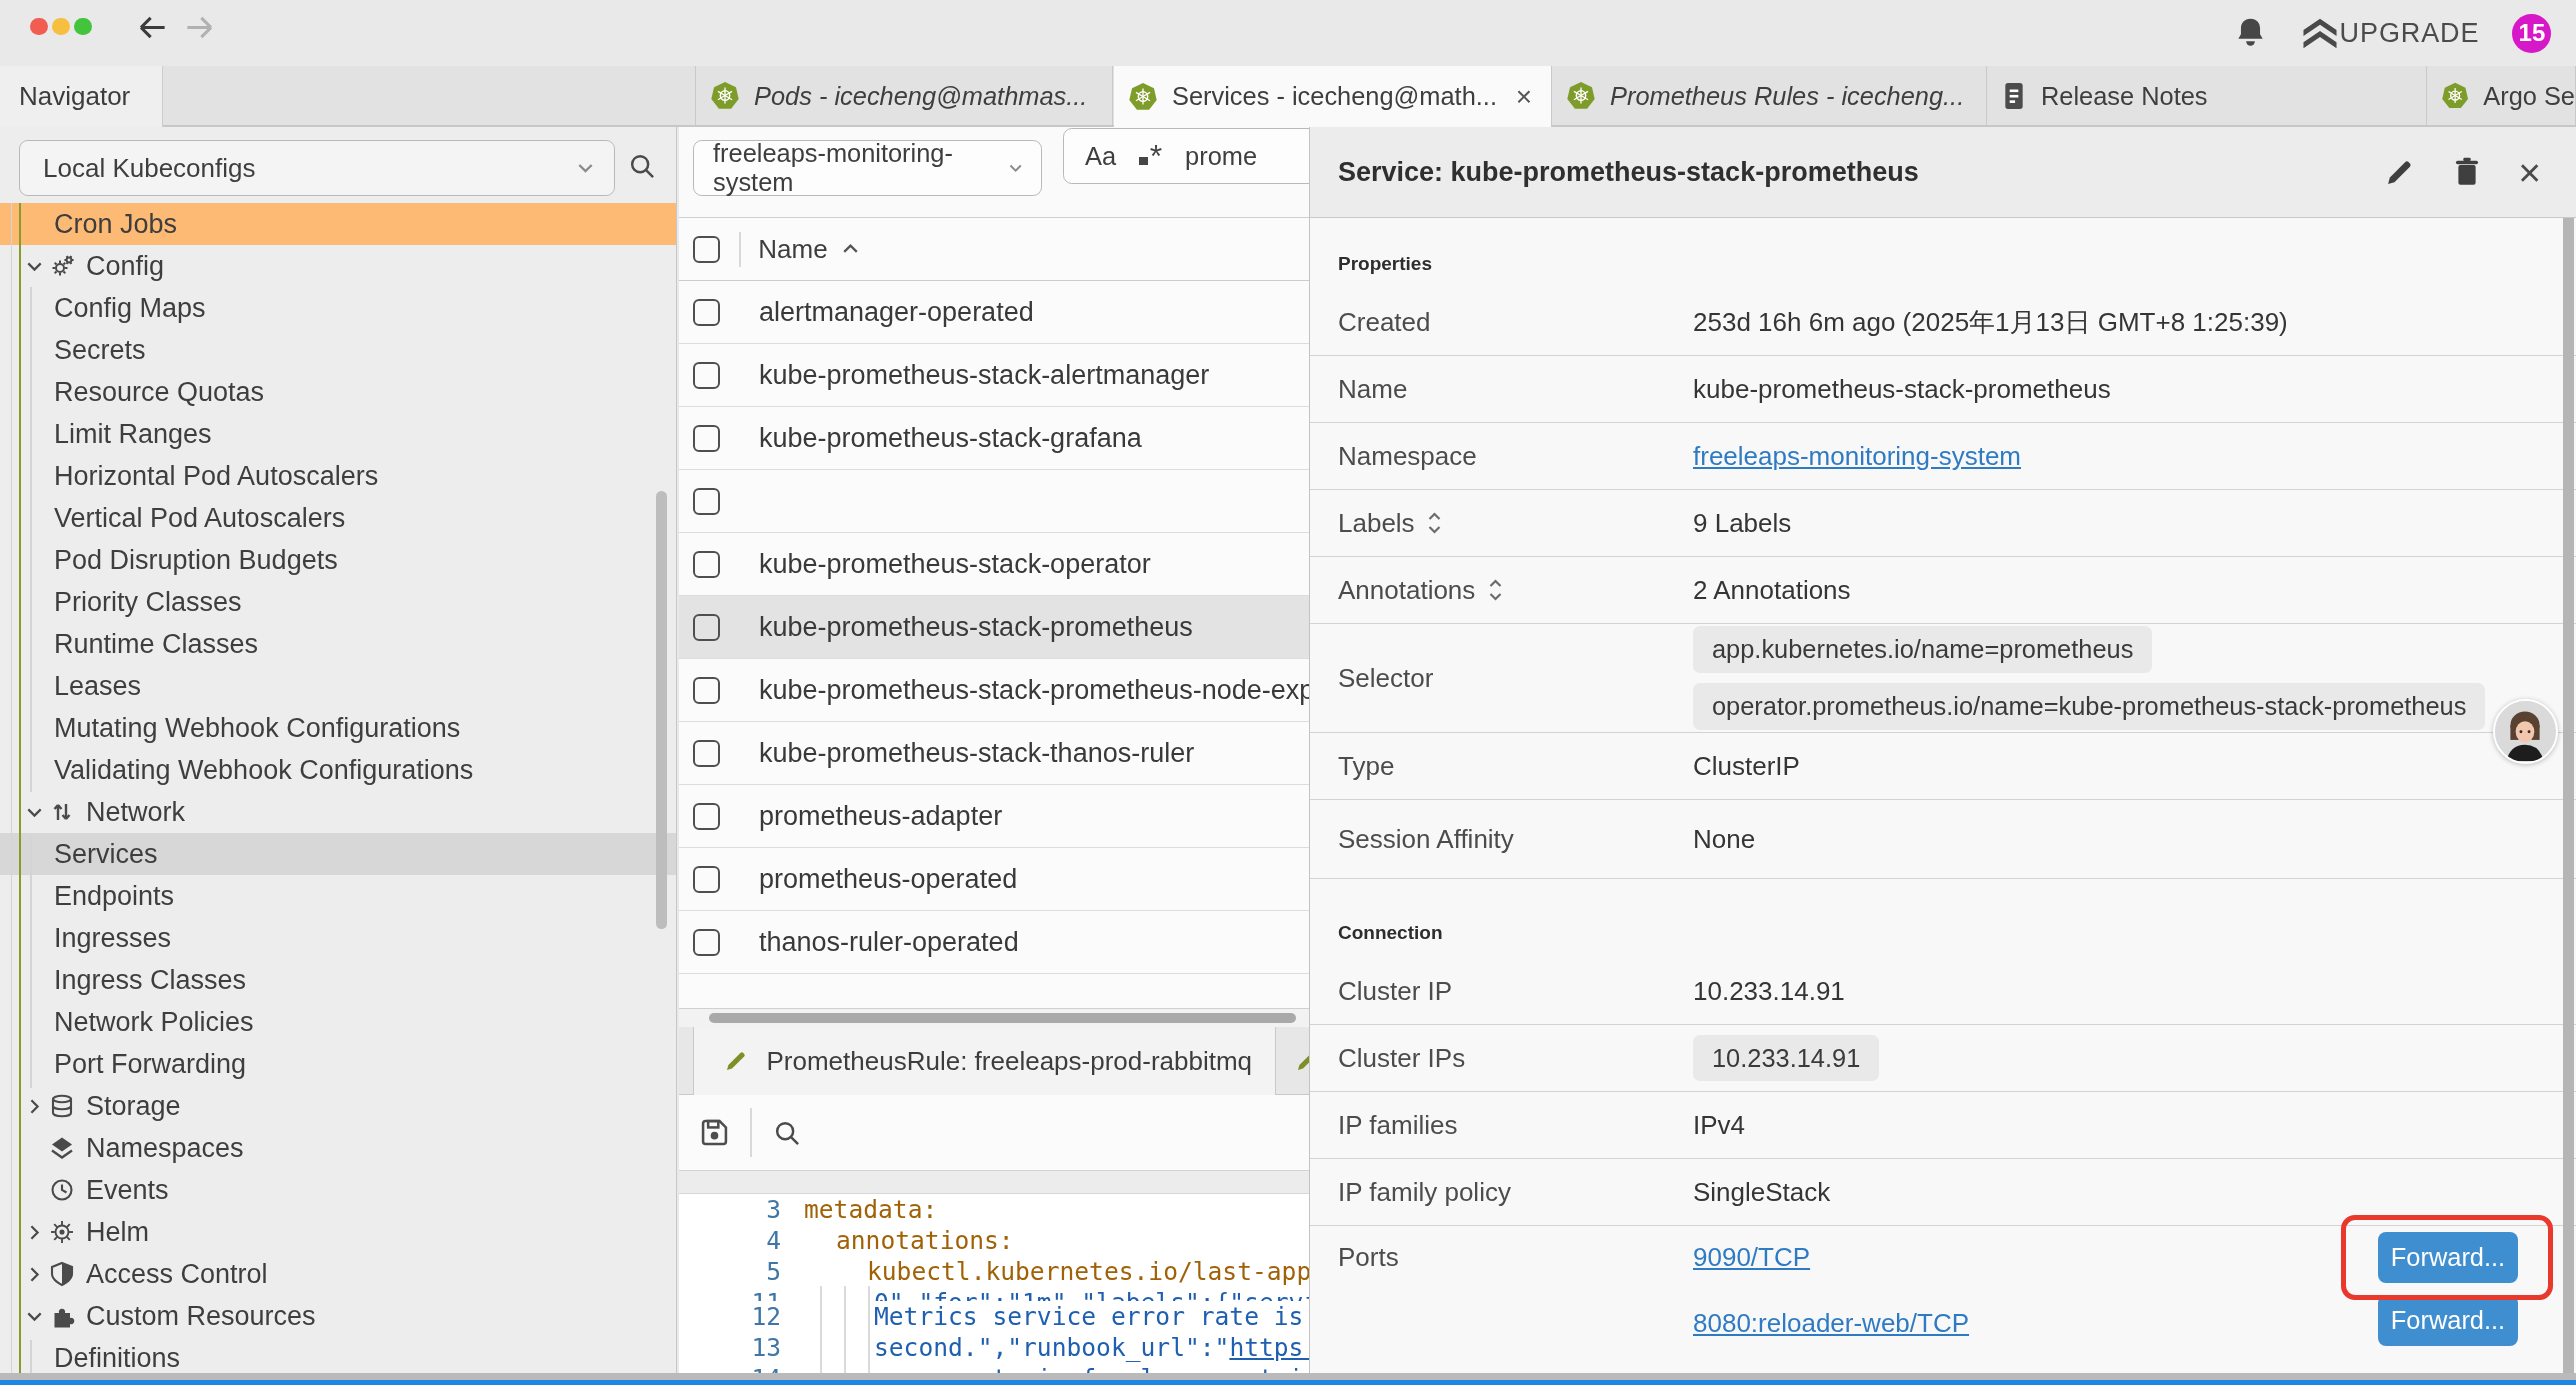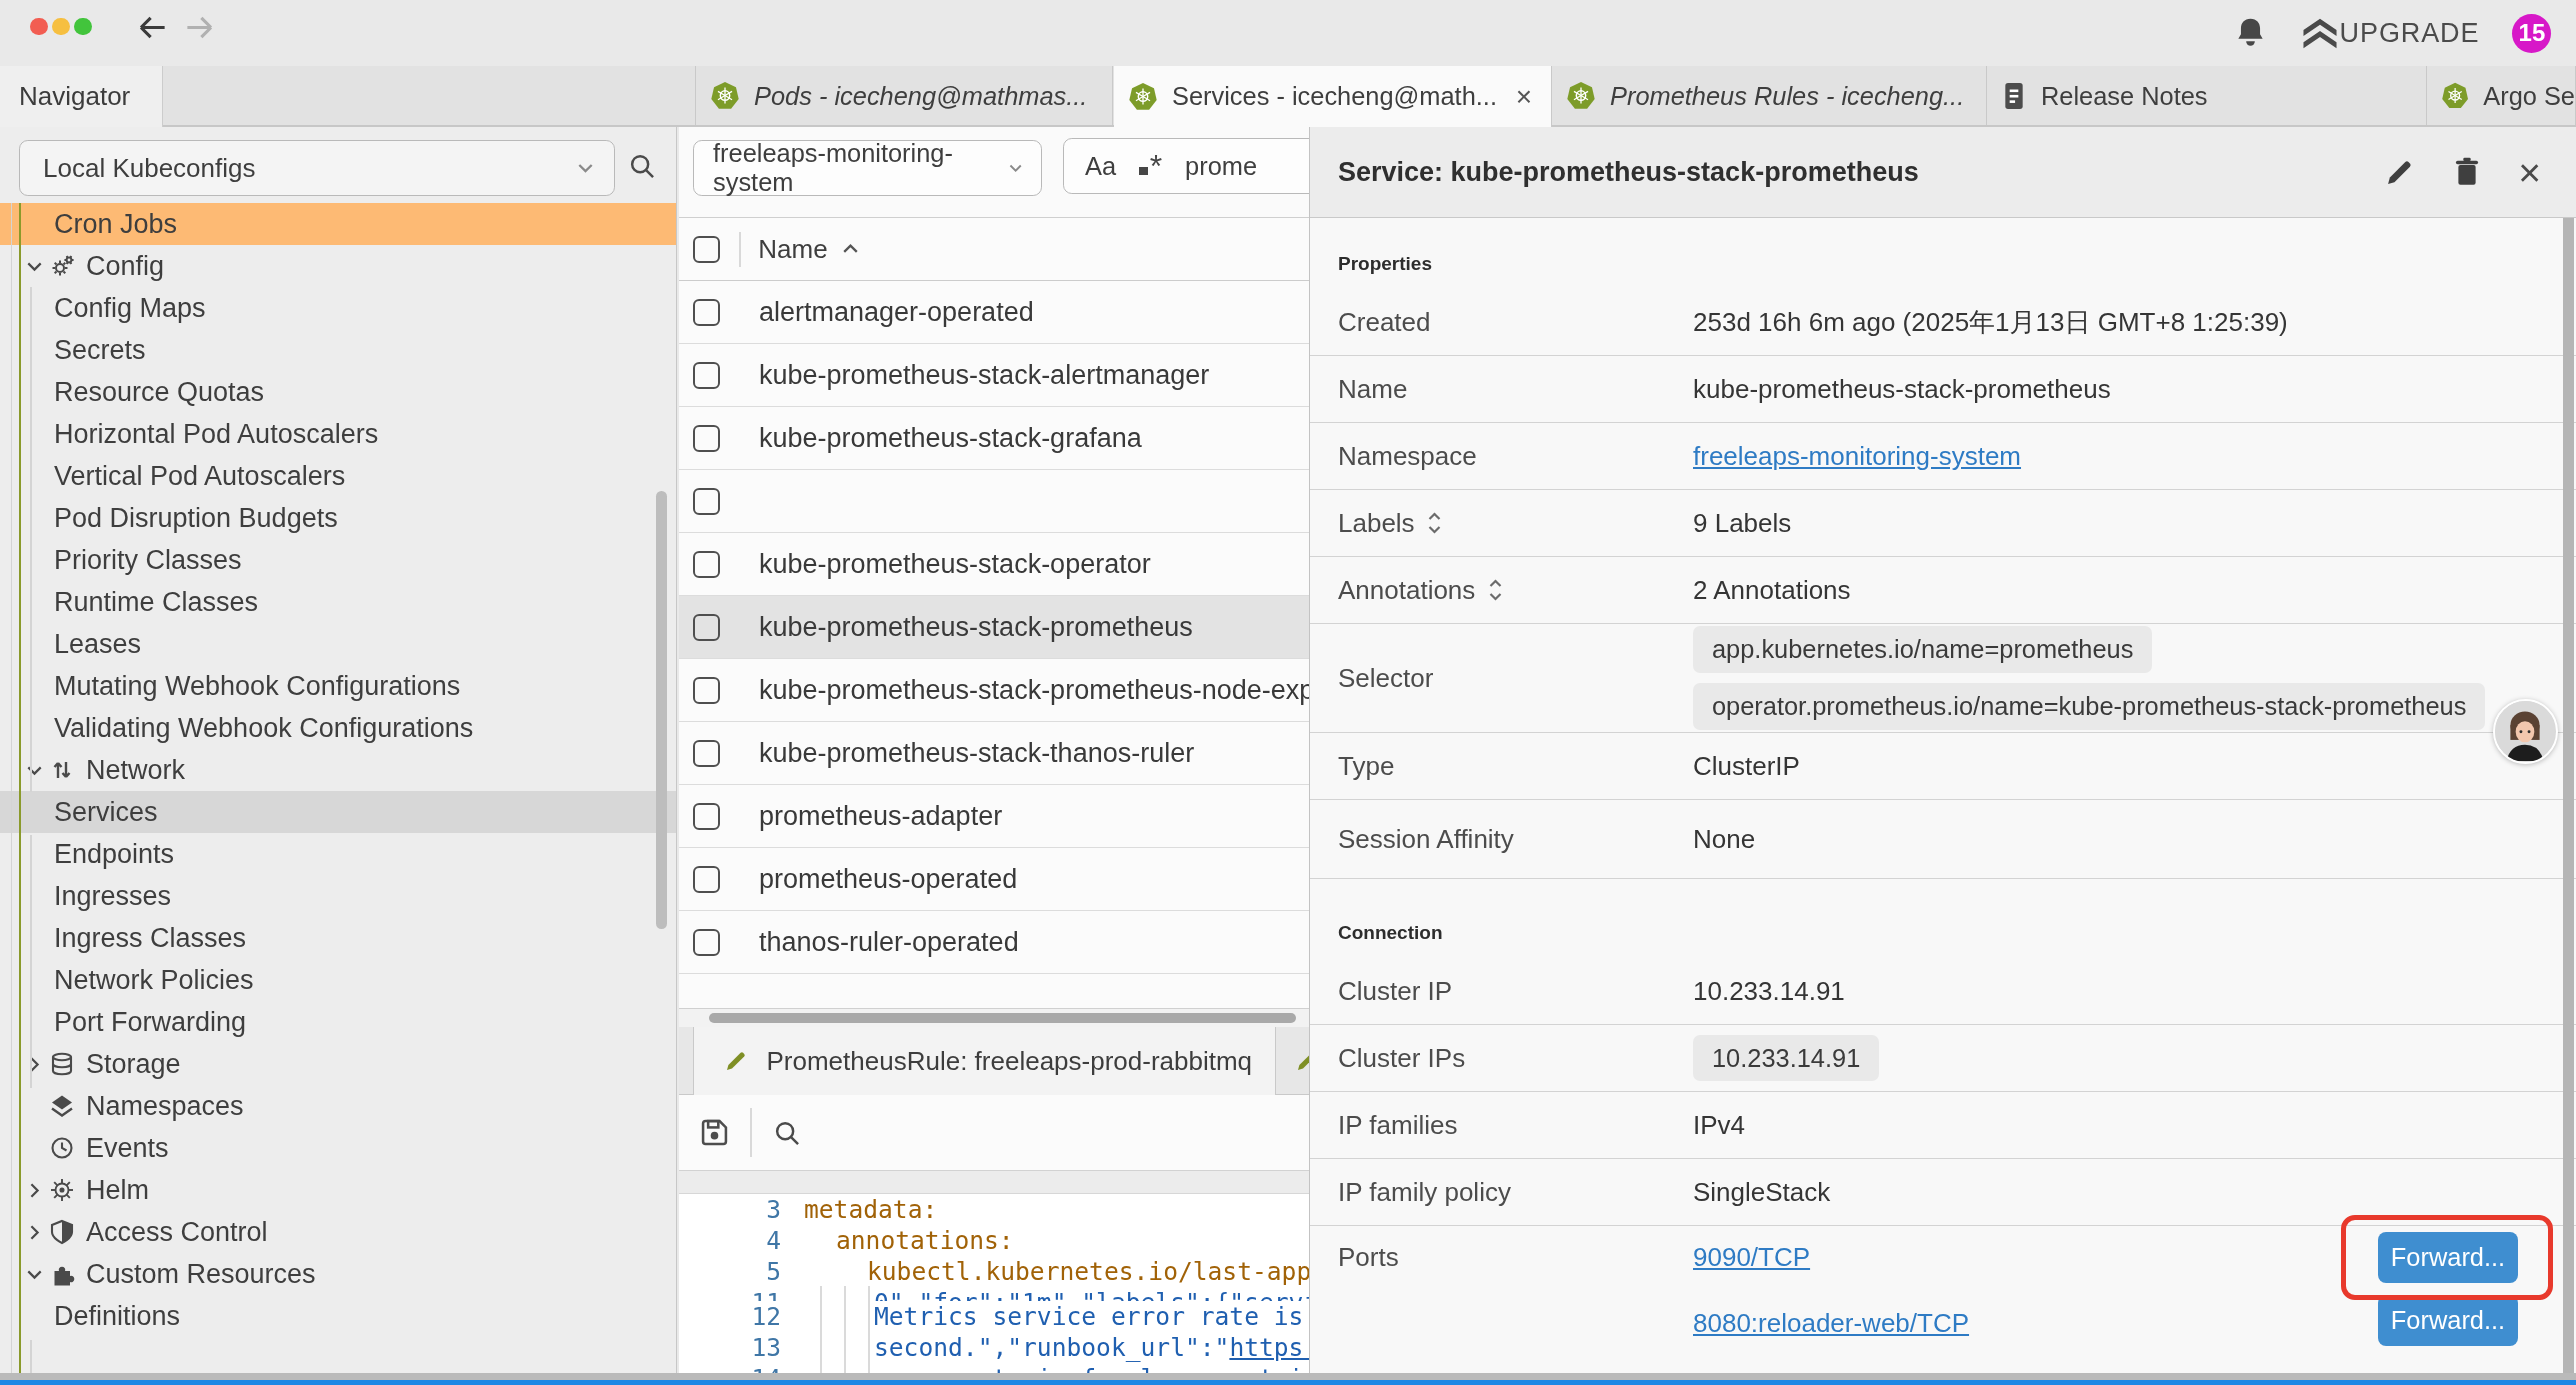--- a/index.html
+++ b/index.html
@@ -45,21 +45,21 @@
   .trow.highlighted{background:#fdba74;}
   .guide{position:absolute;width:1.8px;background:#d4d4d4;pointer-events:none;}
   .guide.olive{background:#8a9a2b;}
   .side-scroll{position:absolute;left:656px;top:364px;width:10.5px;height:438px;border-radius:5.3px;background:#bdbdbd;}
   
   .middle{position:absolute;left:679px;top:127px;width:630px;height:1251px;background:#fbfbfb;overflow:hidden;}
   .filterbar{position:absolute;left:0;top:0;width:630px;height:91px;background:#fafafa;border-bottom:1.8px solid #cfcfcf;box-sizing:border-box;}
   .nsbox{position:absolute;left:14px;top:13px;width:349px;height:56px;border:1.8px solid #b9b9b9;border-radius:8.8px;background:#fdfdfd;
          box-sizing:border-box;display:flex;align-items:center;padding:0 16px 0 19px;font-size:25.4px;color:#3e3e3e;}
   .nsbox .spacer{flex:1;}
-  .searchbox{position:absolute;left:384px;top:11px;width:263px;height:56px;border:1.8px solid #b9b9b9;border-radius:8.8px;background:#fdfdfd;
+  .searchbox{position:absolute;left:384px;top:1px;width:263px;height:56px;border:1.8px solid #b9b9b9;border-radius:8.8px;background:#fdfdfd;
          box-sizing:border-box;display:flex;align-items:center;gap:23px;padding-left:21px;font-size:25.4px;color:#3f3f3f;overflow:hidden;}
   .regex-tok{display:flex;align-items:flex-start;}
   .regex-tok .sq{width:8.8px;height:8.8px;background:#464646;margin-top:19px;}
   .regex-tok .ast{font-size:32px;margin-left:1.8px;color:#464646;}
   .thead{position:absolute;left:0;top:91px;width:630px;height:63px;border-bottom:1.8px solid #cccccc;box-sizing:border-box;
          display:flex;align-items:center;font-size:26px;color:#3e3e3e;background:#fbfbfb;}
   .cbx{width:23px;height:23px;border:2.6px solid #4f4f4f;border-radius:6.1px;margin-left:14px;flex:none;background:transparent;}
   .thead .vsep{width:1.8px;height:35px;background:#d9d9d9;margin-left:19px;}
   .thead .hname{margin-left:17.5px;}
   .thead svg{margin-left:12.3px;}
@@ -279,20 +279,23 @@
         <div class="trow child">
           <span>Config Maps</span>
         </div>
         <div class="trow child">
           <span>Secrets</span>
         </div>
         <div class="trow child">
           <span>Resource Quotas</span>
         </div>
         <div class="trow child">
+          <span>Limit Ranges</span>
+        </div>
+        <div class="trow child">
           <span>Horizontal Pod Autoscalers</span>
         </div>
         <div class="trow child">
           <span>Vertical Pod Autoscalers</span>
         </div>
         <div class="trow child">
           <span>Pod Disruption Budgets</span>
         </div>
         <div class="trow child">
           <span>Priority Classes</span>

